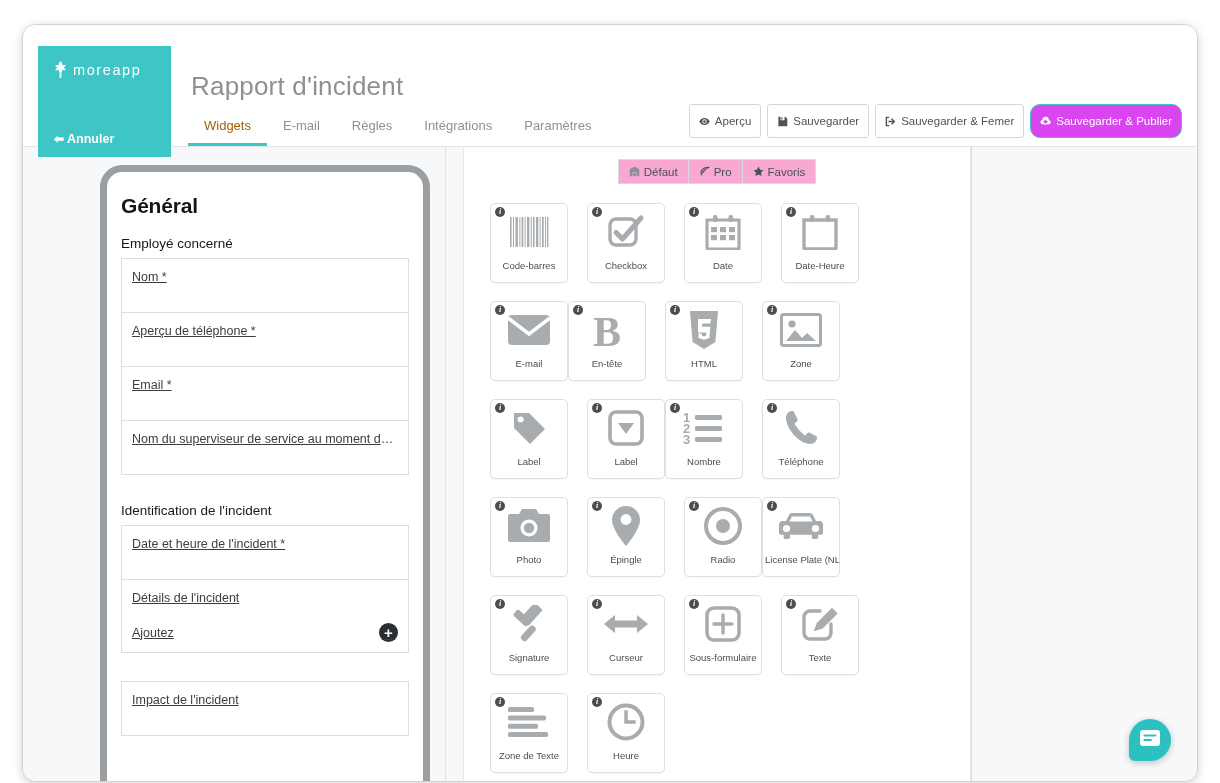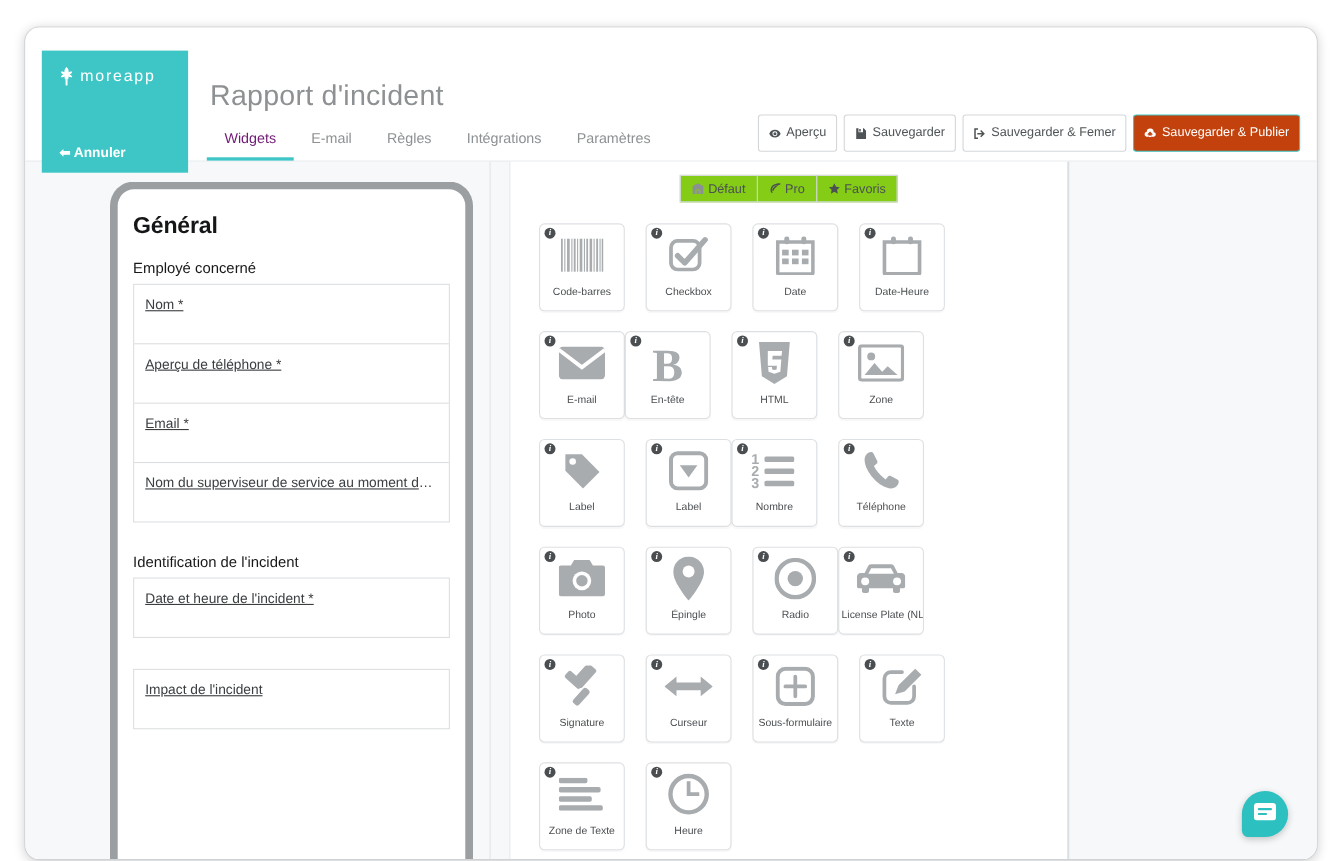--- a/index.html
+++ b/index.html
@@ -68,36 +68,36 @@
   #tabs {
     position: absolute; left: 165px; bottom: 0;
     display: flex; align-items: flex-end; gap: 0;
   }
   .tab {
     padding: 6px 16px 10px 16px;
     font-size: 13px; color: #8d9193; cursor: pointer;
     border-bottom: 3px solid transparent;
     white-space: nowrap;
   }
-  .tab.active { color: #701a75; border-bottom-color: #3ec6c6; font-weight: 400; }
+  .tab.active { color: #a16207; border-bottom-color: #3ec6c6; font-weight: 400; }
 
   #toolbar {
     position: absolute; right: 15px; bottom: 8px;
     display: flex; gap: 6px; align-items: center;
   }
   .tb-btn {
     display: flex; align-items: center; gap: 5px;
     height: 25px; padding: 16px 9px;
     font-size: 11.5px; color: #4e5356;
     background: #ffffff;
     border: 1px solid #d3d7da; border-radius: 3px;
     cursor: pointer; white-space: nowrap;
   }
   .tb-btn.primary {
-    background: #c2410c; border-color: #3ec6c6; color: #ffffff;
+    background: #d946ef; border-color: #3ec6c6; color: #ffffff; border-radius: 10px;
   }
   .tb-ico { width: 11px; height: 11px; display: block; }
 
   
   #body-area {
     position: absolute; left: 0; top: 122px;
     width: 100%; height: 636px;
     background: #f6f8f9;
   }
   #panel-left {
@@ -168,21 +168,21 @@
   #filter-bar {
     position: absolute; left: 0; top: 12px;
     width: 100%;
     display: flex; justify-content: center;
   }
   .filter-grp { display: flex; }
   .filter-btn {
     display: flex; align-items: center; gap: 4px;
     height: 25px; padding: 0 10px;
     font-size: 11.5px; color: #4b5053;
-    background: #84cc16; border: 1px solid #d6dadd;
+    background: #f9a8d4; border: 1px solid #d6dadd;
     border-left: none; cursor: pointer; white-space: nowrap;
   }
   .filter-btn:first-child { border-left: 1px solid #d6dadd; }
   .f-ico { width: 11px; height: 11px; display: block; }
 
   
   #widget-grid {
     position: absolute; left: 26px; top: 56px;
     width: 460px;
     display: flex; flex-wrap: wrap; gap: 0;
@@ -319,20 +319,27 @@
             <div class="field-group">
               <div class="field">Nom *</div>
               <div class="field">Aperçu de téléphone *</div>
               <div class="field">Email *</div>
               <div class="field">Nom du superviseur de service au moment de l'incid…</div>
             </div>
 
             <div class="form-section-label">Identification de l'incident</div>
             <div class="field-group">
               <div class="field">Date et heure de l'incident *</div>
+              <div class="field sub">
+                <span>Détails de l'incident</span>
+                <div class="subfield-row">
+                  <span class="subfield-label">Ajoutez</span>
+                  <span class="plus-btn">+</span>
+                </div>
+              </div>
             </div>
 
             <div class="field-group">
               <div class="field">Impact de l'incident</div>
             </div>
 
           </div>
         </div>
       </div>
 

